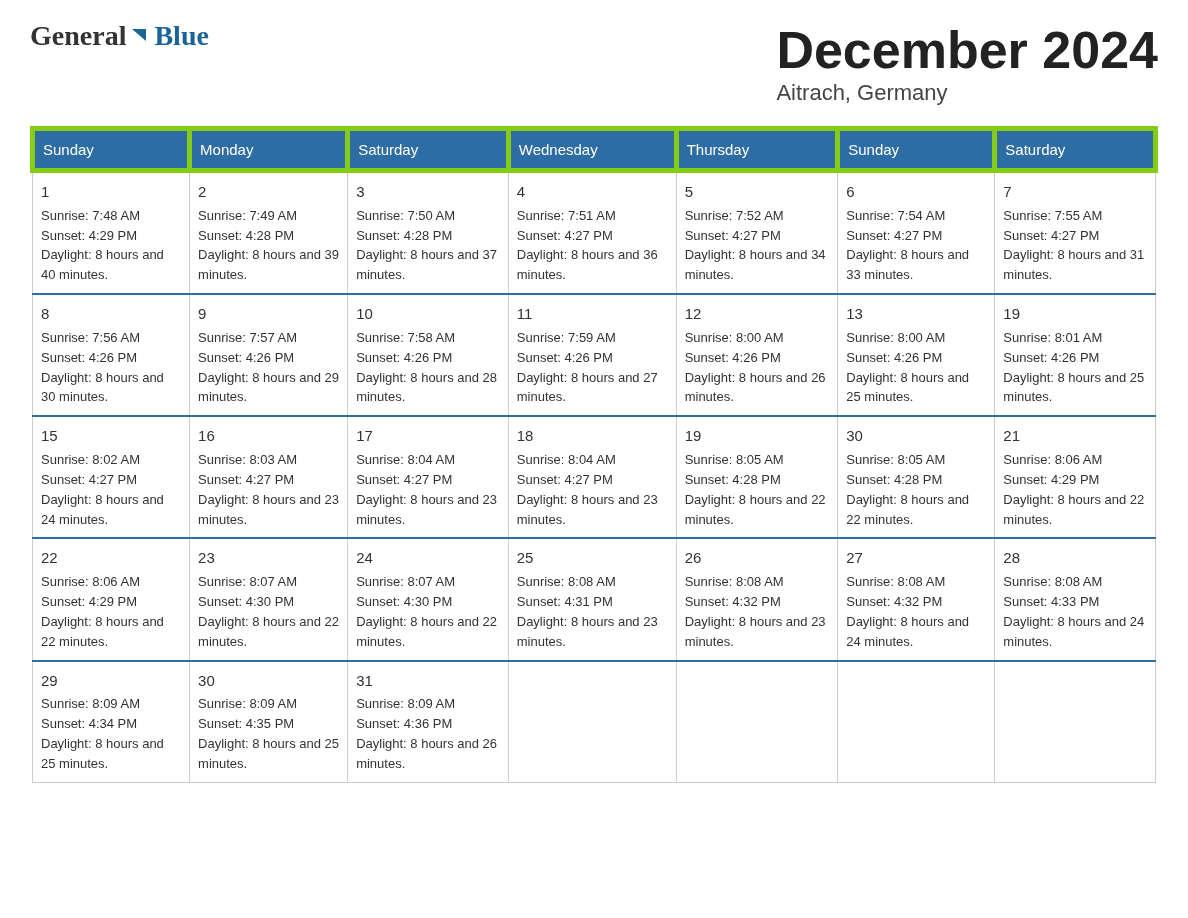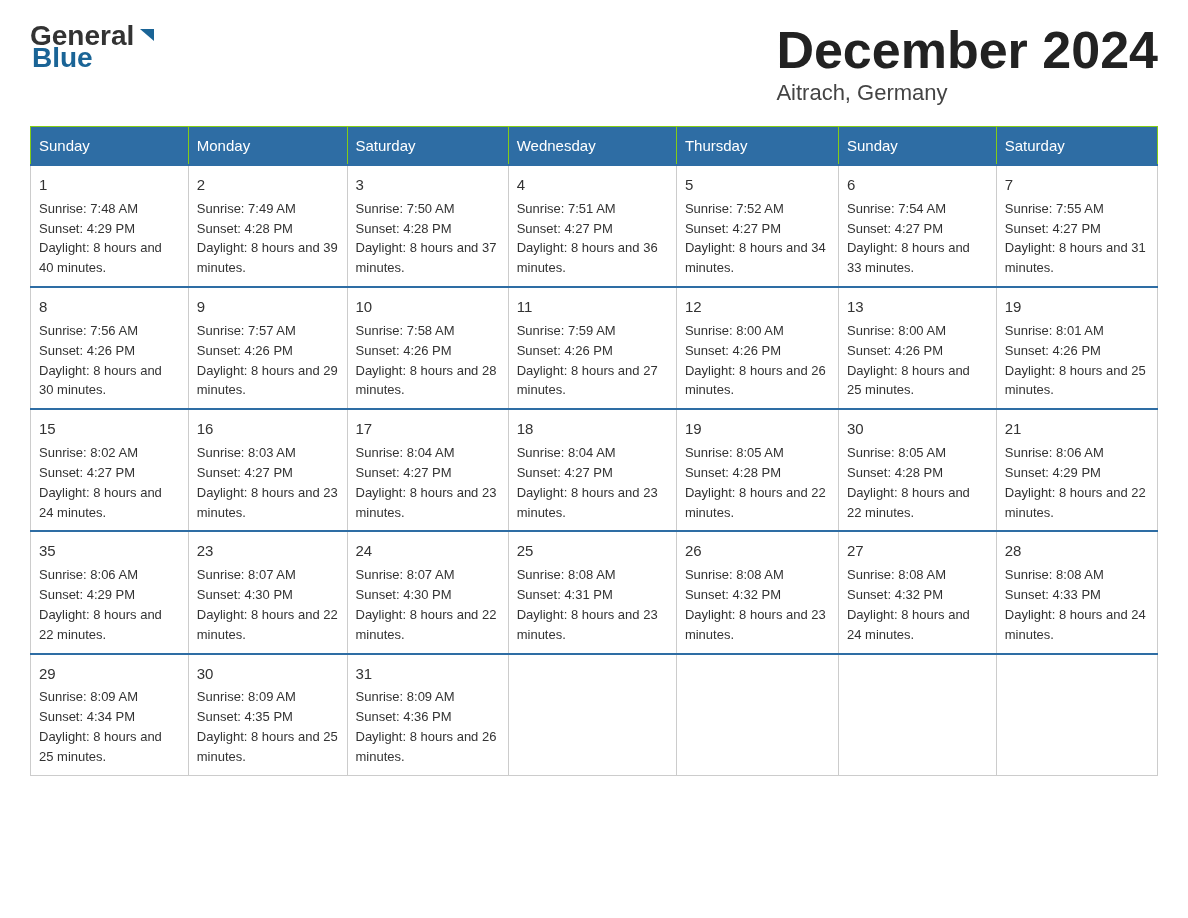--- a/index.html
+++ b/index.html
@@ -11,22 +11,23 @@
       min-height: 918px;
     }
     .header {
       display: flex;
       justify-content: space-between;
       align-items: flex-start;
       margin-bottom: 20px;
     }
     .logo {
       display: flex;
-      flex-direction: column;
-      align-items: flex-start;
+      flex-direction: row;
+      align-items: flex-end;
+      font-family: Liberation Serif, serif;
     }
     .logo-text {
       display: flex;
       align-items: center;
       font-size: 28px;
       font-weight: bold;
       color: #333;
     }
     .logo-general { color: #333; }
     .logo-blue {
@@ -51,21 +52,21 @@
       border-collapse: collapse;
       font-size: 13.5px;
     }
     thead tr th {
       background-color: #2e6da4;
       color: #fff;
       padding: 10px 8px;
       text-align: left;
       font-size: 15px;
       font-weight: normal;
-      border: 1px solid #84cc16;
+      border: 5px solid #84cc16;
       margin-left: 12px;
     }
     tbody tr td {
       vertical-align: top;
       padding: 8px 8px;
       border: 1px solid #ccc;
       color: #333;
       line-height: 1.45;
       min-height: 90px;
     }
@@ -206,21 +207,21 @@
         <span class="day-num">30</span>
         <span class="day-info">Sunrise: 8:05 AM<br>Sunset: 4:28 PM<br>Daylight: 8 hours and 22 minutes.</span>
       </td>
         <td>
         <span class="day-num">21</span>
         <span class="day-info">Sunrise: 8:06 AM<br>Sunset: 4:29 PM<br>Daylight: 8 hours and 22 minutes.</span>
       </td>
       </tr>
       <tr>
         <td>
-        <span class="day-num">35</span>
+        <span class="day-num">22</span>
         <span class="day-info">Sunrise: 8:06 AM<br>Sunset: 4:29 PM<br>Daylight: 8 hours and 22 minutes.</span>
       </td>
         <td>
         <span class="day-num">23</span>
         <span class="day-info">Sunrise: 8:07 AM<br>Sunset: 4:30 PM<br>Daylight: 8 hours and 22 minutes.</span>
       </td>
         <td>
         <span class="day-num">24</span>
         <span class="day-info">Sunrise: 8:07 AM<br>Sunset: 4:30 PM<br>Daylight: 8 hours and 22 minutes.</span>
       </td>

